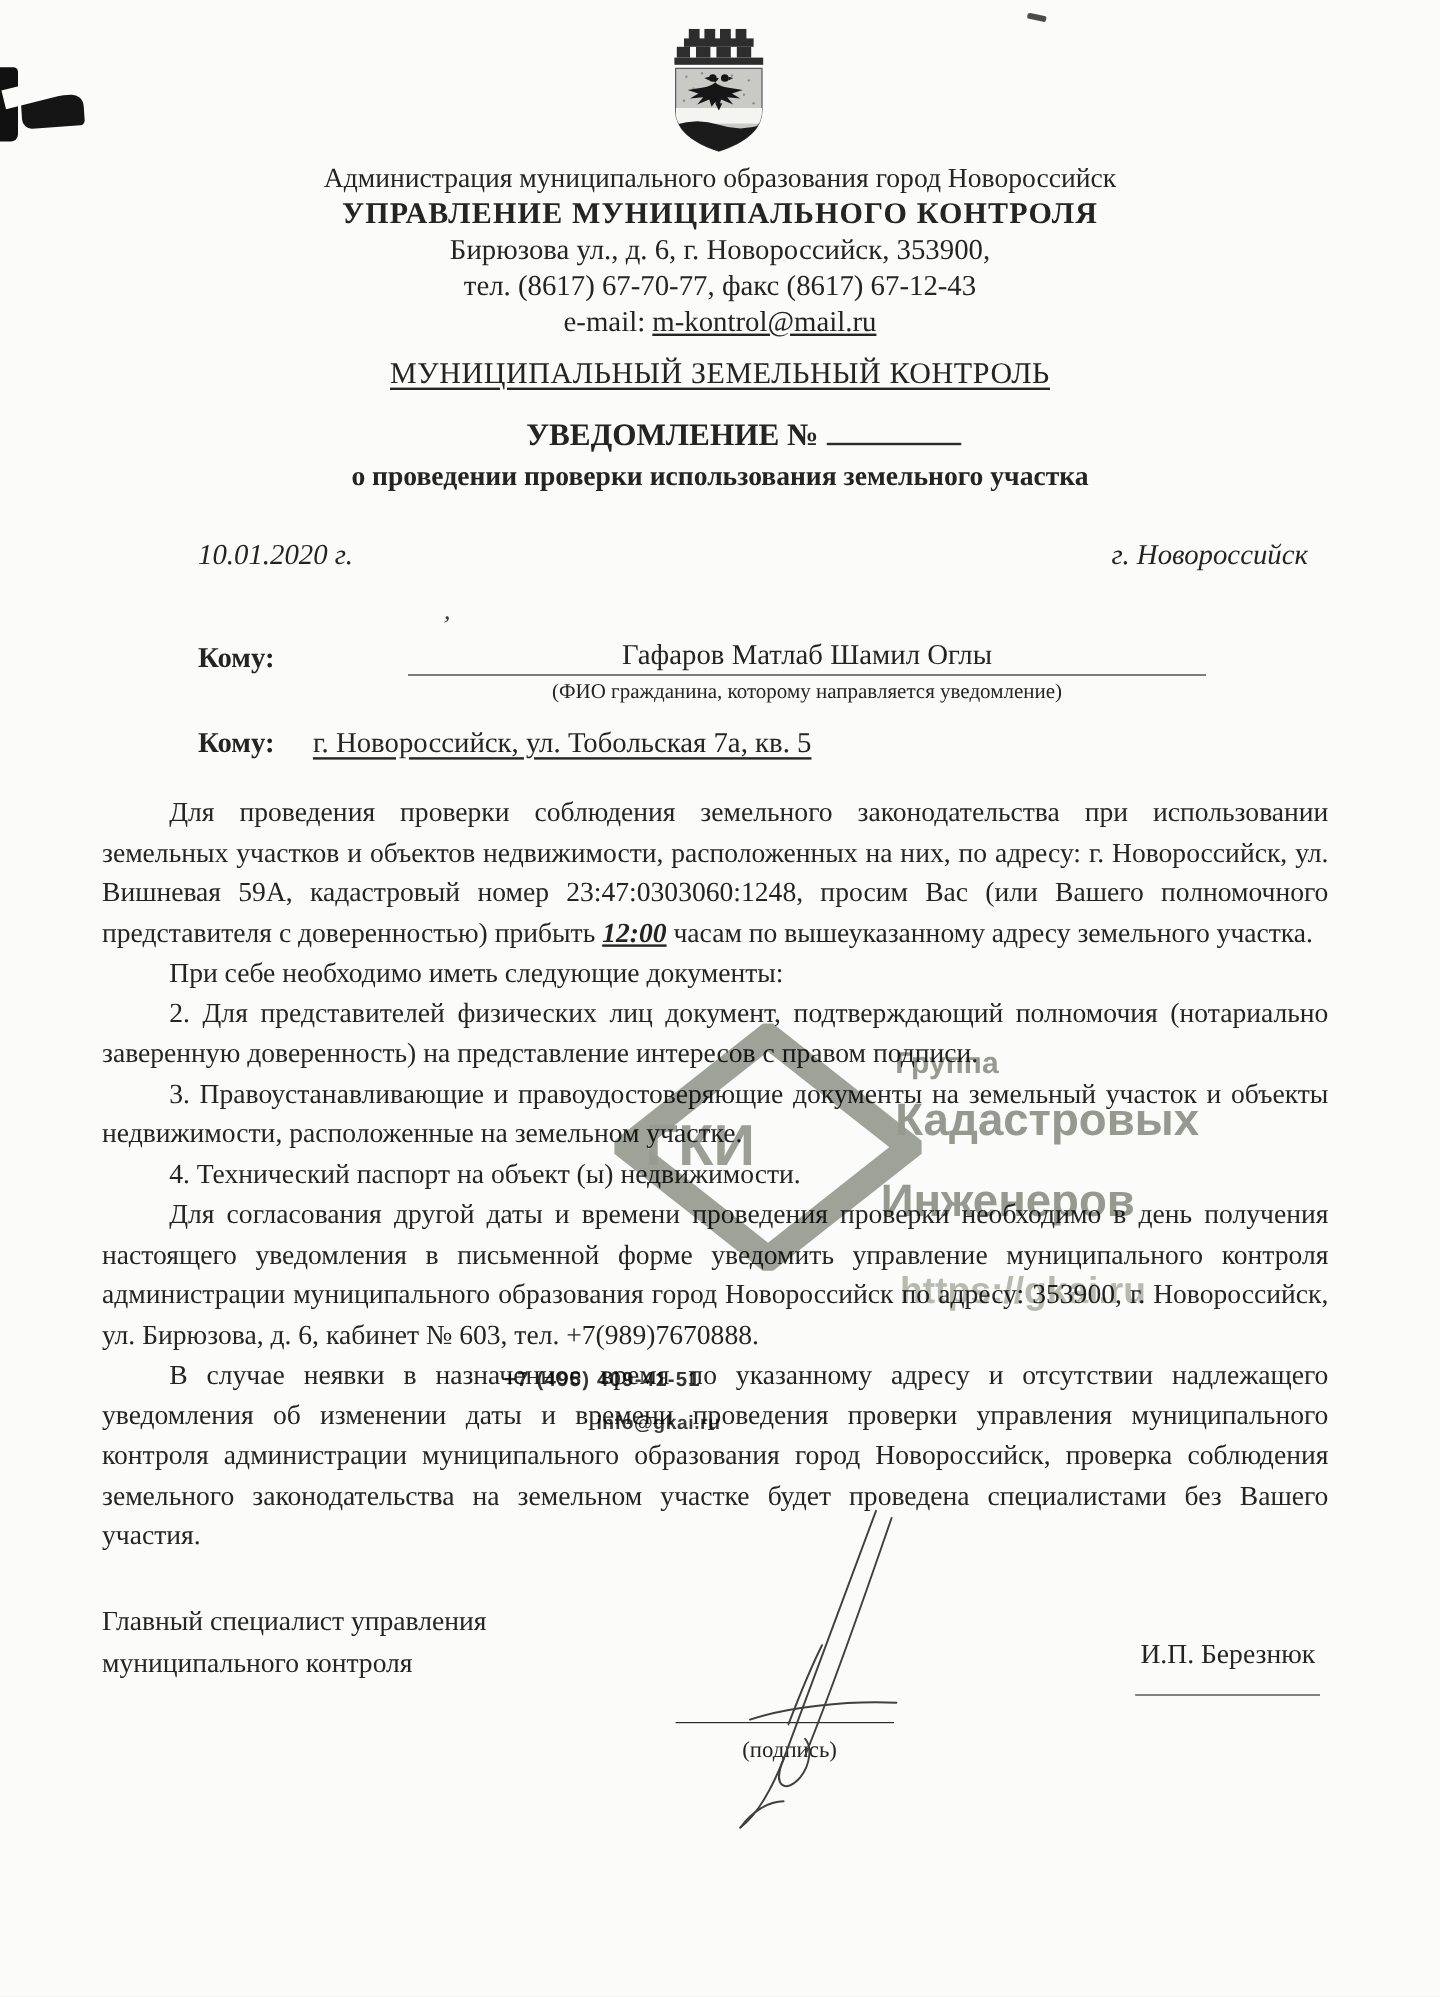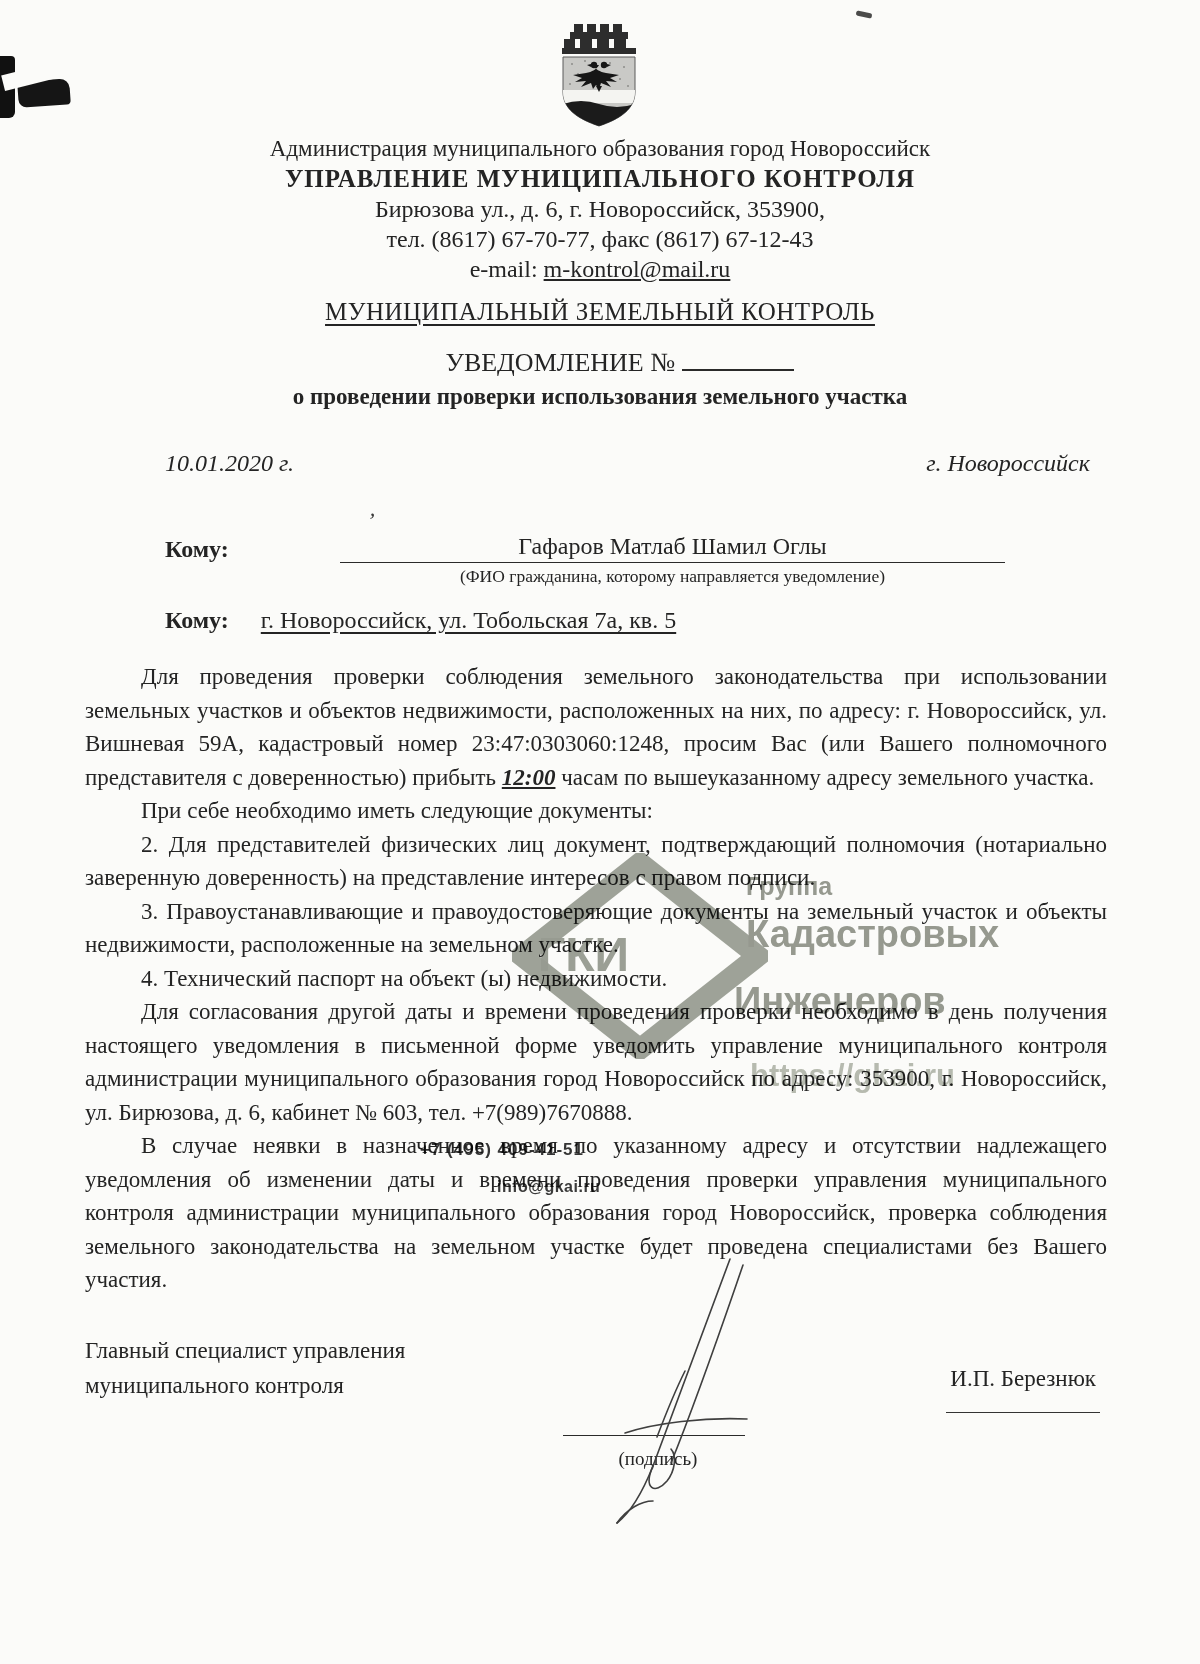--- a/index.html
+++ b/index.html
@@ -21,21 +21,21 @@
   
   .emblem{display:block;margin:24px auto 6px;}
   
   .hdr{text-align:center;line-height:30px;}
   .hdr-l1{font-size:23px;}
   .hdr-l2{font-size:25px;font-weight:bold;letter-spacing:1px;}
   .hdr-l3,.hdr-l4,.hdr-l5{font-size:24px;}
   .hdr-email-val{text-decoration:underline;}
   .sec-title{margin-top:14px;text-align:center;font-size:25px;letter-spacing:.5px;}
   .sec-title span{text-decoration:underline;text-underline-offset:4px;}
-  .doc-title{margin-top:22px;text-align:center;font-size:26px;font-weight:normal;padding-left:39px;}
+  .doc-title{margin-top:22px;text-align:center;font-size:26px;font-weight:bold;padding-left:39px;}
   .num-blank{display:inline-block;width:112px;height:4px;border-bottom:2.5px solid #2a2a2a;vertical-align:baseline;}
   .doc-sub{margin-top:6px;text-align:center;font-size:23px;font-weight:bold;}
   
   .meta{display:flex;justify-content:space-between;margin:40px 110px 0 165px;font-style:italic;font-size:24px;}
   
   .row-to{display:flex;margin:56px 195px 0 165px;font-size:24px;align-items:flex-end;}
   .row-to .lbl{font-weight:bold;width:175px;flex:0 0 auto;}
   .row-to .fill{flex:1;text-align:center;border-bottom:1.6px solid #2a2a2a;padding-bottom:2px;}
   .to-caption{margin-left:340px;width:665px;text-align:center;font-size:17.5px;margin-top:3px;}
   .row-addr{margin:20px 0 0 165px;font-size:24px;}

